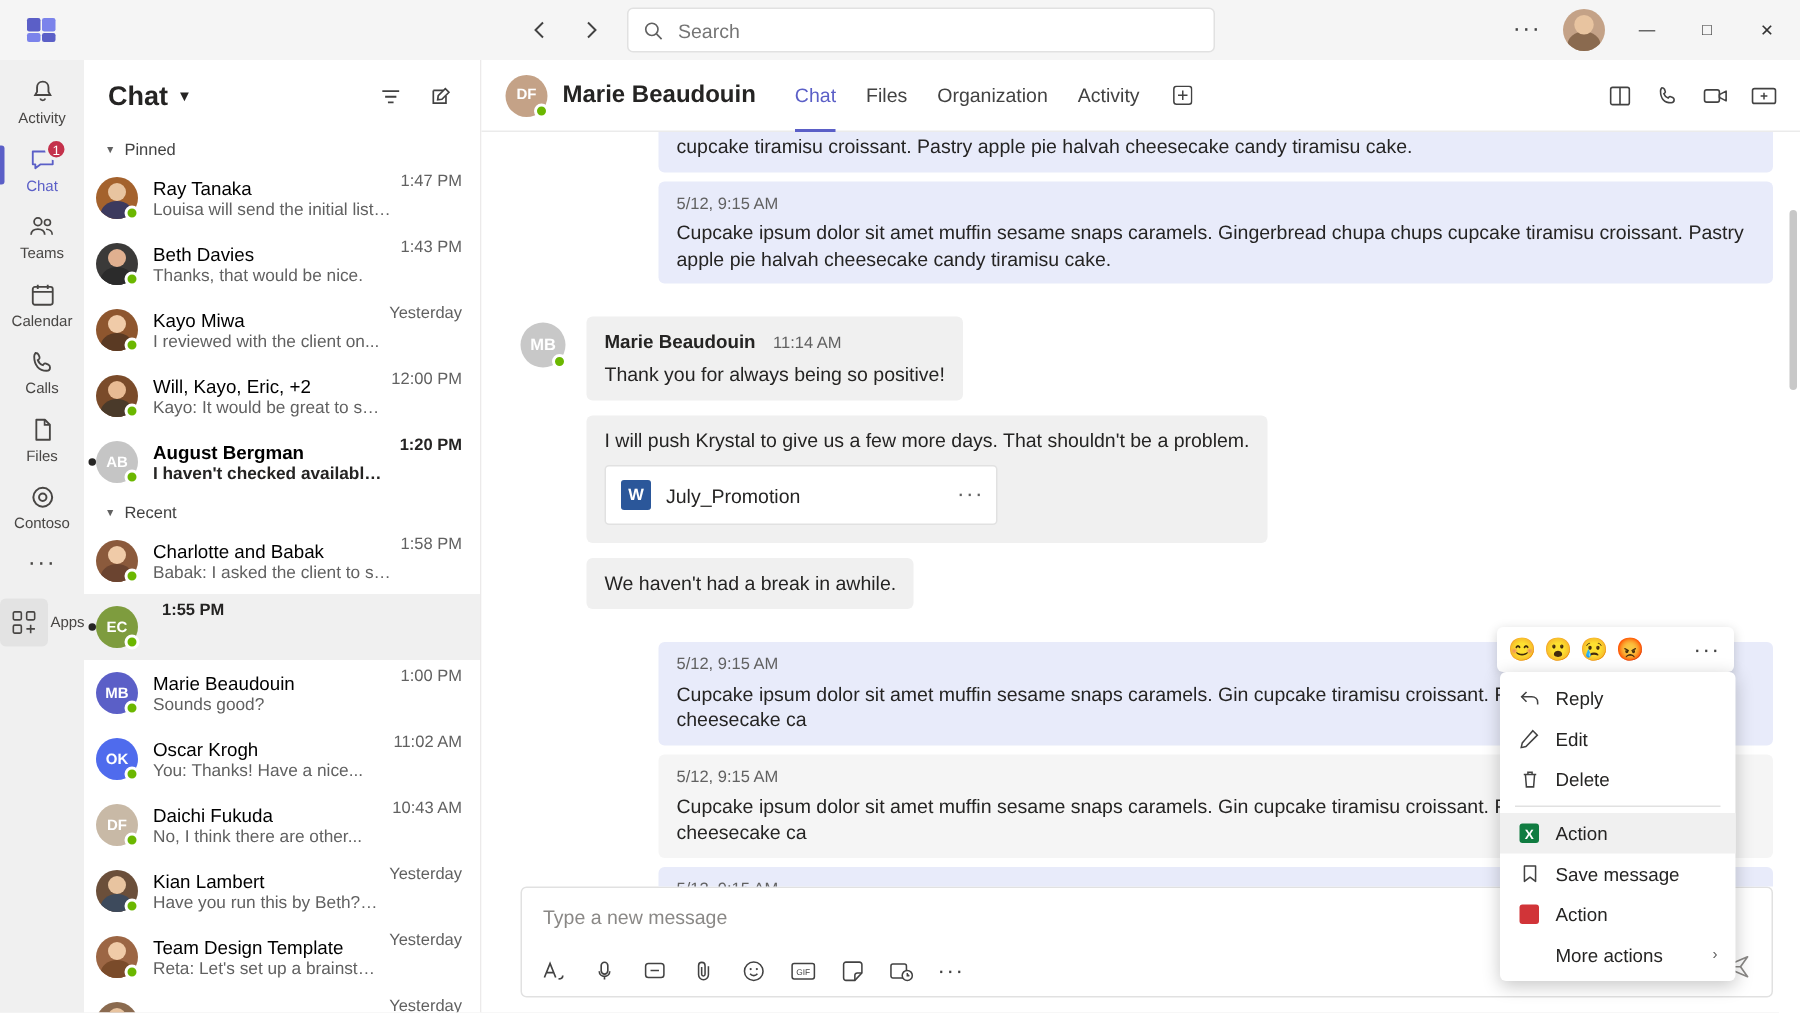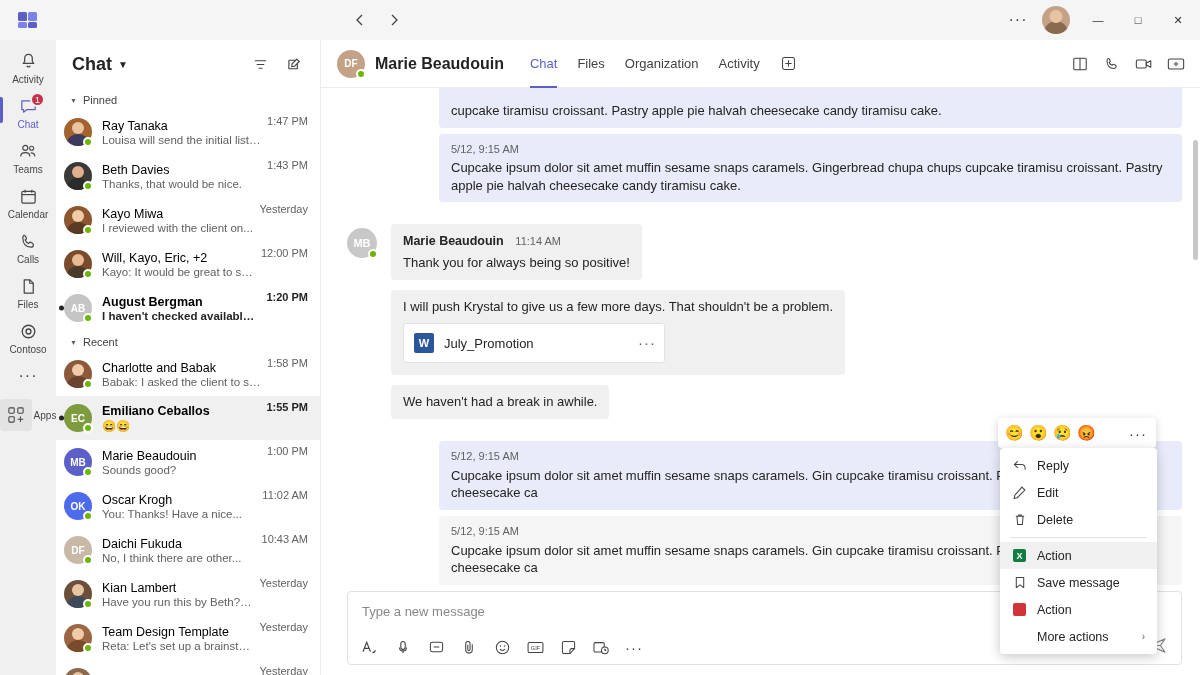--- a/index.html
+++ b/index.html
@@ -524,20 +524,29 @@
         <svg width="10" height="12" viewBox="0 0 10 12">
             <path d="M7 1 L2 6 L7 11" stroke="#424242" stroke-width="1.3" fill="none"></path>
           </svg>
       </div>
       <div class="tb-arrow">
         <svg width="10" height="12" viewBox="0 0 10 12">
             <path d="M3 1 L8 6 L3 11" stroke="#424242" stroke-width="1.3" fill="none"></path>
           </svg>
       </div>
     </div>
+    <div class="searchbox">
+      <span class="mag">
+        <svg width="13" height="13" viewBox="0 0 14 14">
+            <circle cx="6" cy="6" r="4.4" stroke="#616161" stroke-width="1.2" fill="none"></circle>
+            <path d="M9.3 9.3 L13 13" stroke="#616161" stroke-width="1.2"></path>
+          </svg>
+      </span>
+      <input value="" placeholder="Search" style="">
+    </div>
     <div class="tb-right">
       <div class="tb-dots">···</div>
       <div class="avatar-tb"></div>
       <div class="winbtn">—</div>
       <div class="winbtn">□</div>
       <div class="winbtn close">✕</div>
     </div>
   </div>
 
   <div class="body">
@@ -748,24 +757,20 @@
             <div class="chat-prev">Babak: I asked the client to send...</div>
           </div>
           <div class="chat-time">1:58 PM</div>
         </div>
 
         <div class="chat-row selected">
           <span class="unread-dot"></span>
           <div class="av" style="background:#7e9c3e">
             <span>EC</span>
             <span class="pres"></span>
-          </div>
-          <div class="chat-txt">
-            <div class="chat-name bold">Emiliano Ceballos</div>
-            <div class="chat-prev bold">😄😄</div>
           </div>
           <div class="chat-time bold">1:55 PM</div>
         </div>
 
         <div class="chat-row">
           <div class="av" style="background:#5b5fc7">
             <span>MB</span>
             <span class="pres"></span>
           </div>
           <div class="chat-txt">
@@ -890,21 +895,21 @@
                 <path d="M10 5.5v5M7.5 8h5" stroke="#424242" stroke-width="1.1"></path>
               </svg>
           </div>
         </div>
       </div>
 
       <div class="msgs">
         <div class="scrollbar"></div>
 
         <div class="msg-row right">
-          <div class="bub right" style="width:743px;border-radius:0 0 4px 4px;padding-top:14px;">
+          <div class="bub right" style="width:743px;border-radius:0 0 4px 4px;padding-top:1px;">
             <div>cupcake tiramisu croissant. Pastry apple pie halvah cheesecake candy tiramisu cake.</div>
           </div>
         </div>
 
         <div class="msg-row right">
           <div class="bub right" style="width:743px;">
             <div class="meta">5/12, 9:15 AM</div>
             <div>Cupcake ipsum dolor sit amet muffin sesame snaps caramels. Gingerbread chupa chups cupcake tiramisu croissant. Pastry apple pie halvah cheesecake candy tiramisu cake.</div>
           </div>
         </div>

